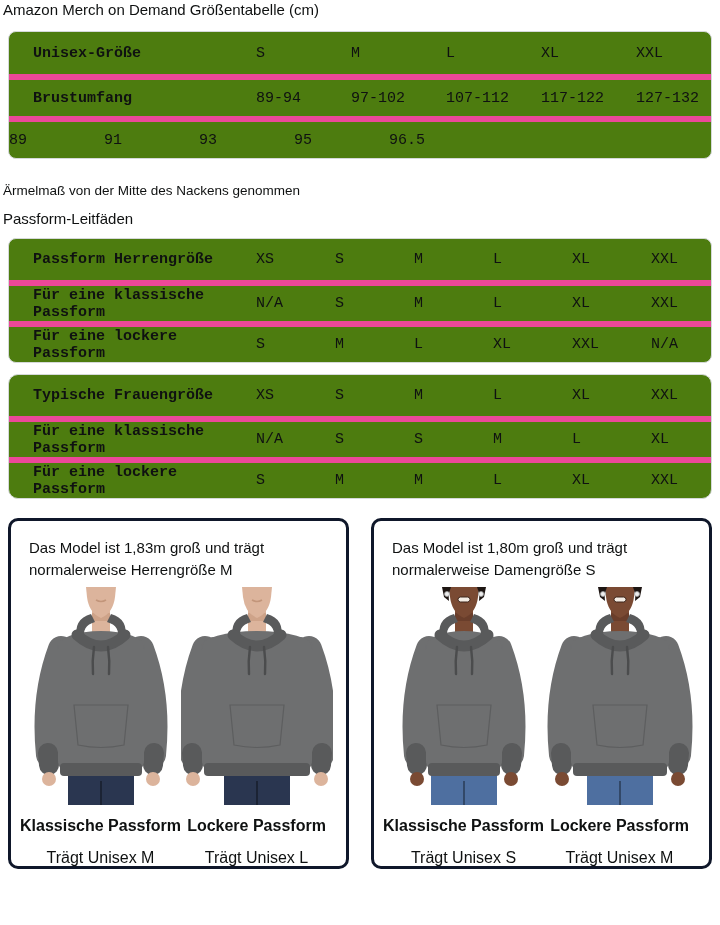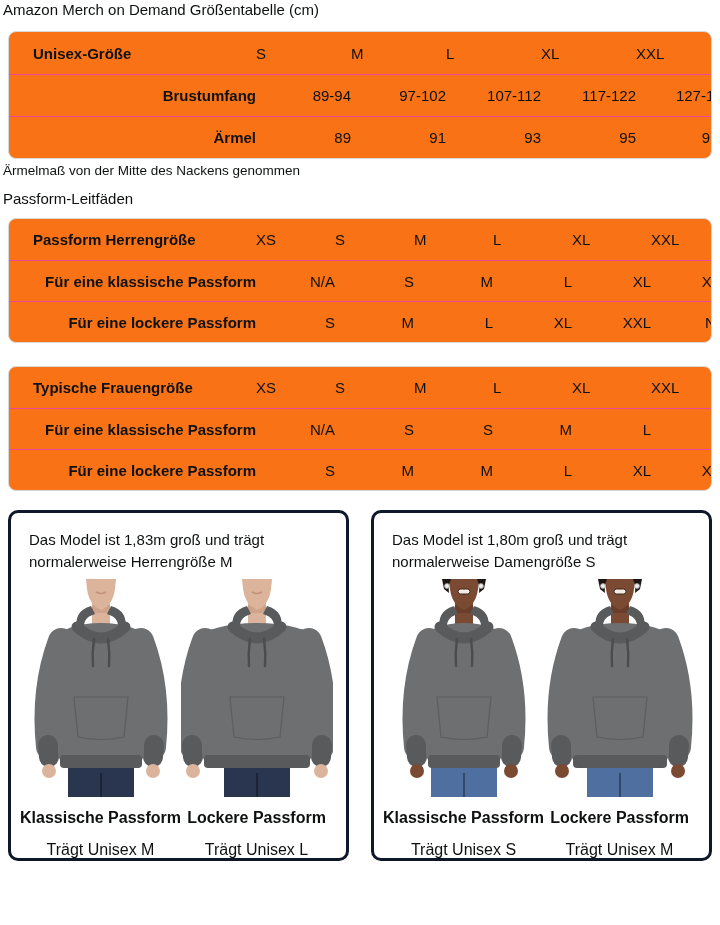--- a/index.html
+++ b/index.html
@@ -3,33 +3,33 @@
 <meta charset="utf-8">
 <style>
   * { margin:0; padding:0; box-sizing:border-box; }
   html,body { width:720px; height:925px; background:#fff; overflow:hidden;
     font-family:"Liberation Sans", sans-serif; color:#0f1111; }
   .page { width:720px; height:671px; position:relative; }
 
   .page-title { font-size:15px; line-height:17px; padding:1px 0 0 3px; color:#0f1111; }
 
   .tbl { margin:13px 8px 0 8px; border:1px solid #d5d9d9; border-radius:8px;
-         background:#f97316; overflow:hidden; }
+         background:#4d7c0f; overflow:hidden;font-family:Liberation Mono, monospace; }
   .tbl .row { display:flex; align-items:center; height:42px; }
   .tbl.fit .row { height:41px; }
-  .tbl .row + .row { border-top:1px solid #ec4899;text-align:right; }
+  .tbl .row + .row { border-top:6px solid #ec4899; }
   .tbl .lab { width:247px; padding-left:24px; font-weight:700; font-size:15px; flex:0 0 auto; }
   .tbl .cell { font-size:15px; flex:0 0 auto; }
   .tbl.cols5 .cell { width:95px; }
   .tbl.cols6 .cell { width:79px; }
 
-  .note { margin:4px 0 0 3px; font-size:13.5px; color:#0f1111; }
+  .note { margin:24px 0 0 3px; font-size:13.5px; color:#0f1111; }
   .section-title { margin:12px 0 0 3px; font-size:15px; color:#0f1111; }
   .tbl.first-fit { margin-top:11px; }
-  .tbl.second-fit { margin-top:23px; }
+  .tbl.second-fit { margin-top:11px;border-radius:10px; }
 
   .cards { display:flex; gap:22px; margin:19px 8px 0 8px; }
   .card { flex:1 1 0; border:3px solid #0f172a; border-radius:10px;
           height:351px; padding:16px 10px 0 10px; background:#fff; }
   .card-desc { font-size:15px; line-height:22px; padding:0 8px; color:#0f1111; }
   .photos { display:flex; justify-content:center; gap:4px; margin-top:6px; }
   .figure { width:152px; display:flex; flex-direction:column; align-items:center; }
   .photo { width:152px; height:218px; }
   .photo svg { display:block; width:152px; height:218px; }
   .cap-bold { margin-top:12px; font-size:16px; font-weight:700; text-align:center; white-space:nowrap; }
@@ -53,21 +53,20 @@
       </div>
       <div class="row">
         <div class="lab">Brustumfang</div>
         <div class="cell">89-94</div>
         <div class="cell">97-102</div>
         <div class="cell">107-112</div>
         <div class="cell">117-122</div>
         <div class="cell">127-132</div>
       </div>
       <div class="row">
-        <div class="lab">Ärmel</div>
         <div class="cell">89</div>
         <div class="cell">91</div>
         <div class="cell">93</div>
         <div class="cell">95</div>
         <div class="cell">96.5</div>
       </div>
     </div>
 
   <div class="note">Ärmelmaß von der Mitte des Nackens genommen</div>
 

